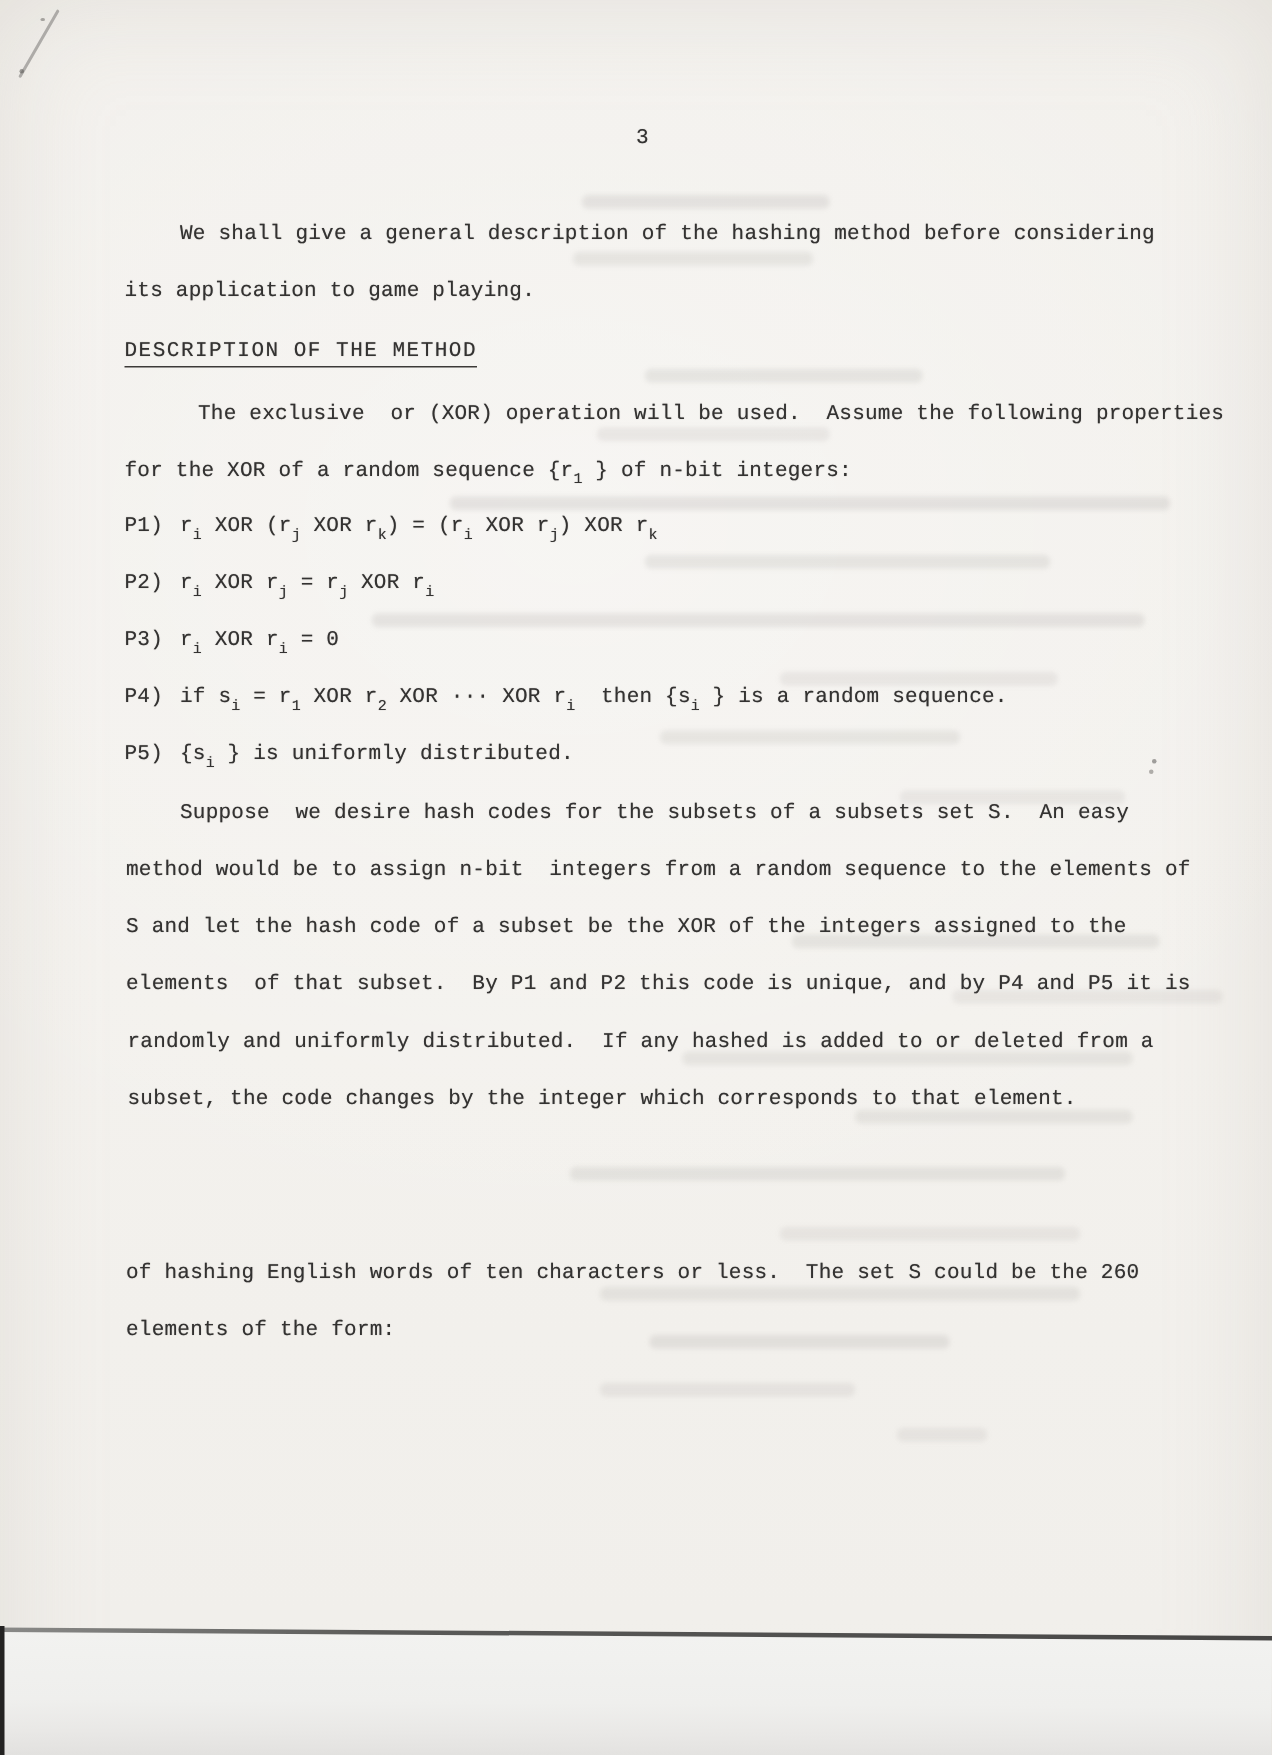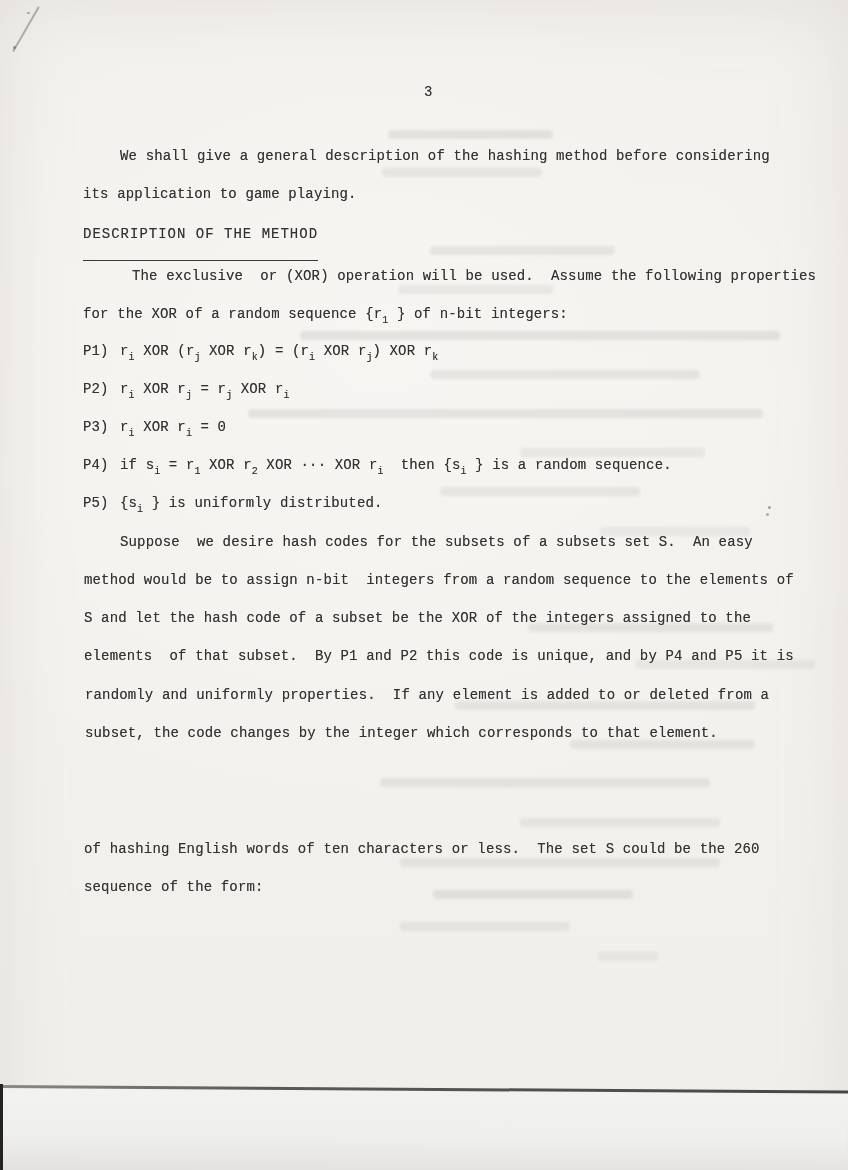--- a/index.html
+++ b/index.html
@@ -12,21 +12,21 @@
     box-shadow: inset 0 0 70px rgba(190,184,172,0.28);
     font-family:"Liberation Mono","DejaVu Sans Mono",monospace;
     font-size:14px; color:#333231;
   }
   .line {
     position:absolute; white-space:pre; letter-spacing:0.15px; line-height:20px;
     text-shadow:0 0 0.6px rgba(52,50,48,0.55);
   }
   .sub { font-size:10px; vertical-align:-5px; letter-spacing:0; }
   .heading {
-    letter-spacing:1px; padding-bottom:16px; border-bottom:1.4px solid #3c3a38;
+    letter-spacing:1px; padding-bottom:0; border-bottom:1.4px solid #3c3a38;
   }
   .pagenum { letter-spacing:0; }
   .smudge {
     position:absolute; height:9px; border-radius:4px;
     filter:blur(1.6px); pointer-events:none;
   }
   .edge-line {
     position:absolute; left:0; top:1085px; width:852px; height:2.6px;
     background:linear-gradient(90deg,#8a8a88 0%, #5a5a58 30%, #474645 100%);
     transform:rotate(0.38deg); transform-origin:left center;
@@ -74,25 +74,25 @@
   <div class="line" style="top:455px;left:83px">P4)</div>
   <div class="line" style="top:455px;left:120px"><span>if s</span><span class="sub">i</span><span> = r</span><span class="sub">1</span><span> XOR r</span><span class="sub">2</span><span> XOR ··· XOR r</span><span class="sub">i</span><span>  then {s</span><span class="sub">i</span><span> } is a random sequence.</span></div>
 
   <div class="line" style="top:493px;left:83px">P5)</div>
   <div class="line" style="top:493px;left:120px"><span>{s</span><span class="sub">i</span><span> } is uniformly distributed.</span></div>
 
   <div class="line" style="top:532px;left:120px">Suppose  we desire hash codes for the subsets of a subsets set S.  An easy</div>
   <div class="line" style="top:608px;left:84px">S and let the hash code of a subset be the XOR of the integers assigned to the</div>
   <div class="line" style="top:570px;left:84px">method would be to assign n-bit  integers from a random sequence to the elements of</div>
   <div class="line" style="top:646px;left:84px">elements  of that subset.  By P1 and P2 this code is unique, and by P4 and P5 it is</div>
-  <div class="line" style="top:685px;left:85px">randomly and uniformly properties.  If any element is added to or deleted from a</div>
+  <div class="line" style="top:685px;left:85px">randomly and uniformly distributed.  If any hashed is added to or deleted from a</div>
   <div class="line" style="top:723px;left:85px">subset, the code changes by the integer which corresponds to that element.</div>
 
   <div class="line" style="top:839px;left:84px">of hashing English words of ten characters or less.  The set S could be the 260</div>
-  <div class="line" style="top:877px;left:84px">sequence of the form:</div>
+  <div class="line" style="top:877px;left:84px">elements of the form:</div>
 
   <div>
     <div class="smudge" style="left:388px;top:130px;width:165px;background:rgba(125,122,118,0.14)"></div>
     <div class="smudge" style="left:382px;top:168px;width:160px;background:rgba(125,122,118,0.12)"></div>
     <div class="smudge" style="left:430px;top:246px;width:185px;background:rgba(125,122,118,0.13)"></div>
     <div class="smudge" style="left:398px;top:285px;width:155px;background:rgba(125,122,118,0.11)"></div>
     <div class="smudge" style="left:300px;top:331px;width:480px;background:rgba(125,122,118,0.15)"></div>
     <div class="smudge" style="left:430px;top:370px;width:270px;background:rgba(125,122,118,0.13)"></div>
     <div class="smudge" style="left:248px;top:409px;width:515px;background:rgba(125,122,118,0.14)"></div>
     <div class="smudge" style="left:520px;top:448px;width:185px;background:rgba(125,122,118,0.11)"></div>

